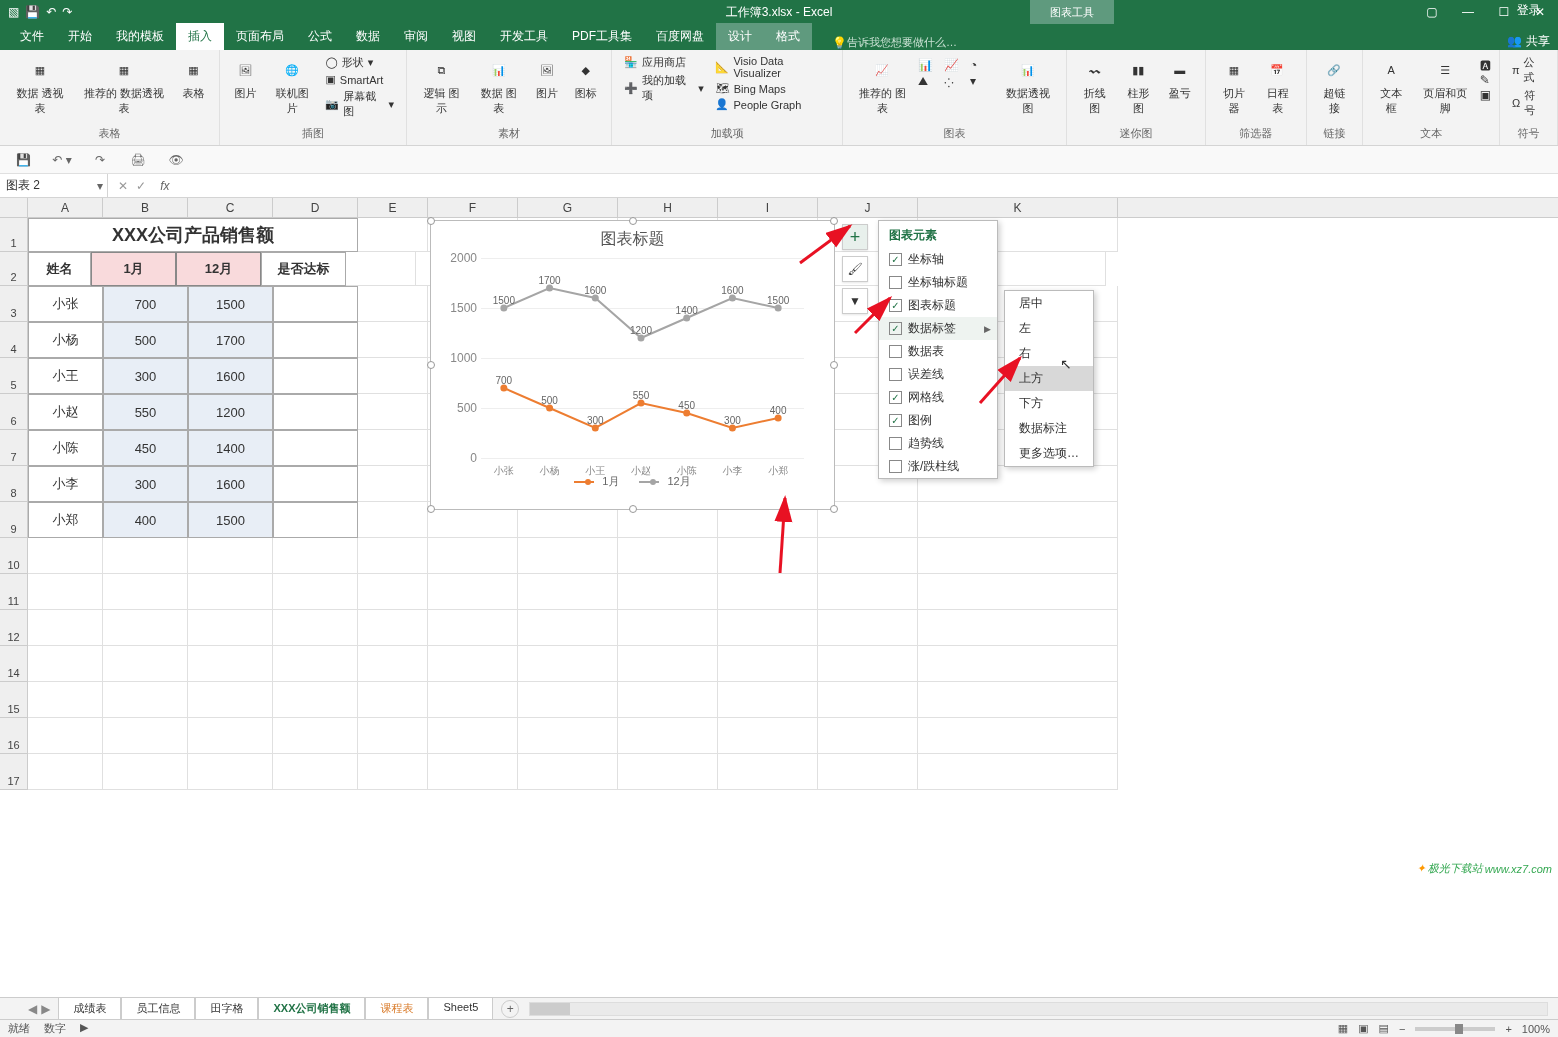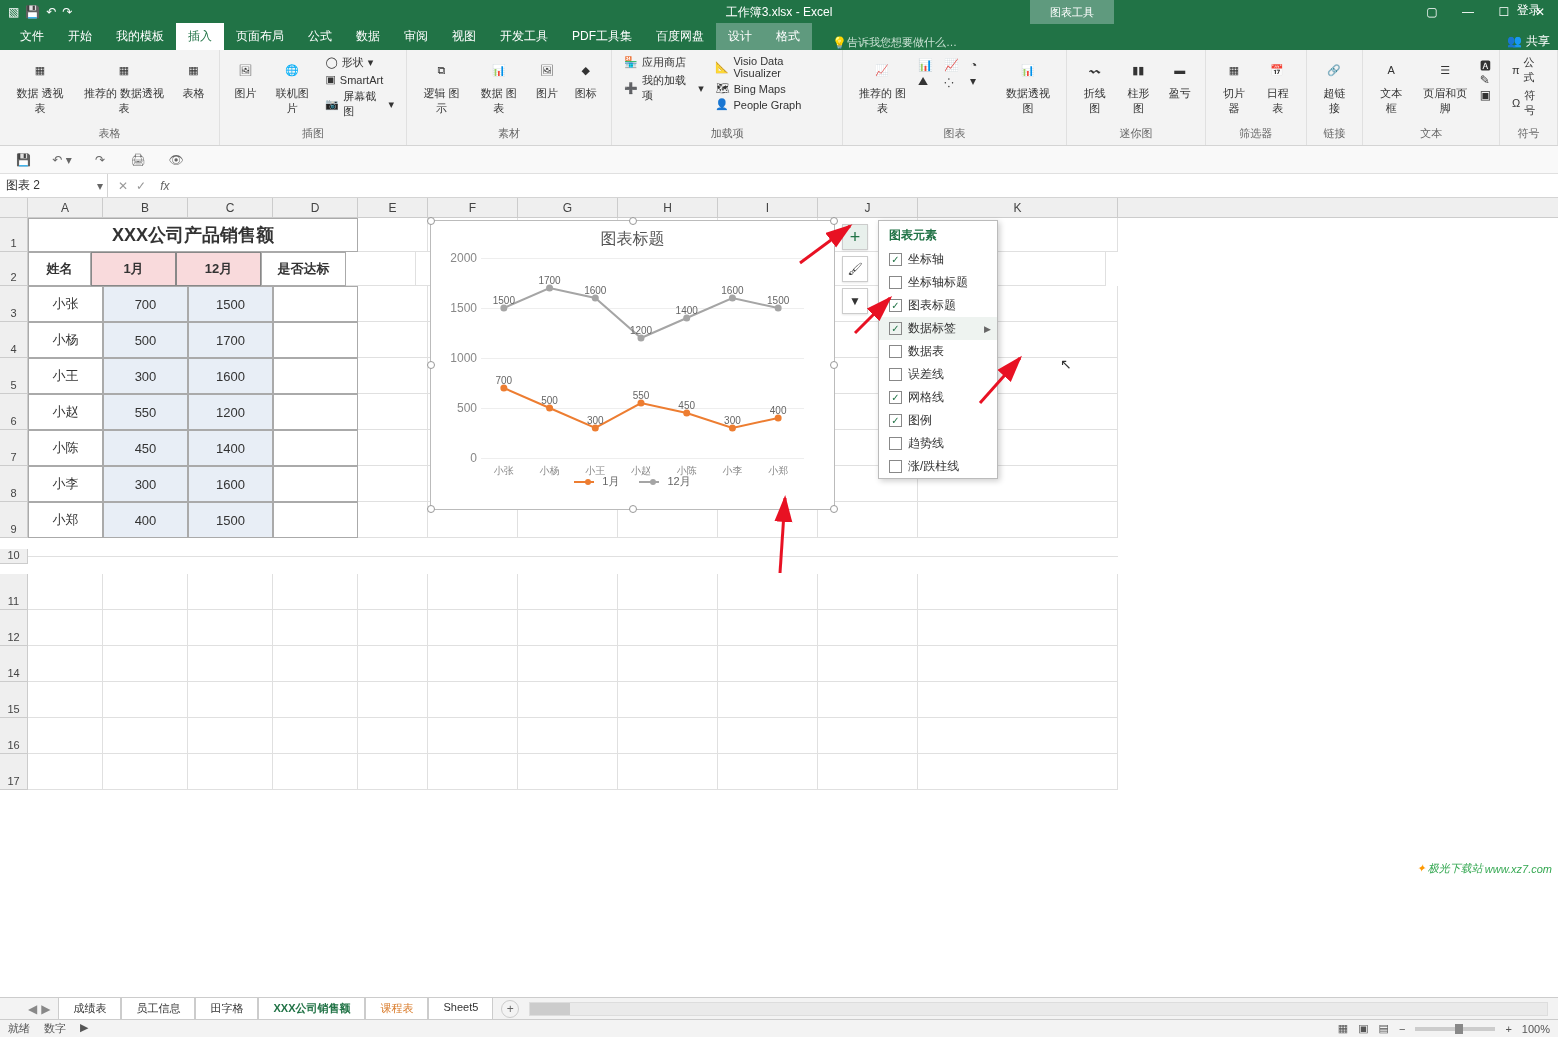--- a/index.html
+++ b/index.html
@@ -474,21 +474,21 @@
         <div class="cell t-data sel" style="width: 85px;">1500</div>
         <div class="cell t-data" style="width: 85px;"></div>
         <div class="cell " style="width: 70px;"></div>
         <div class="cell " style="width: 90px;"></div>
         <div class="cell " style="width: 100px;"></div>
         <div class="cell " style="width: 100px;"></div>
         <div class="cell " style="width: 100px;"></div>
         <div class="cell " style="width: 100px;"></div>
         <div class="cell " style="width: 200px;"></div>
       </div>
-      <div class="row" style="height: 36px; align-items: center;">
+      <div class="row" style="height: 36px;">
         <div class="row-header">10</div>
         <div class="cell " style="width: 75px;"></div>
         <div class="cell " style="width: 85px;"></div>
         <div class="cell " style="width: 85px;"></div>
         <div class="cell " style="width: 85px;"></div>
         <div class="cell " style="width: 70px;"></div>
         <div class="cell " style="width: 90px;"></div>
         <div class="cell " style="width: 100px;"></div>
         <div class="cell " style="width: 100px;"></div>
         <div class="cell " style="width: 100px;"></div>
@@ -708,20 +708,29 @@
       <div class="popup-item">
         <span class="chk"></span>
         <span>趋势线</span>
       </div>
       <div class="popup-item">
         <span class="chk"></span>
         <span>涨/跌柱线</span>
       </div>
     </div>
 
+  <div class="submenu" id="data-label-submenu" style="left:1004px;top:92px">
+      <div class="submenu-item">居中</div>
+      <div class="submenu-item">左</div>
+      <div class="submenu-item">右</div>
+      <div class="submenu-item highlight">上方</div>
+      <div class="submenu-item">下方</div>
+      <div class="submenu-item">数据标注</div>
+      <div class="submenu-item">更多选项…</div>
+    </div>
 
   <svg class="red-arrow" style="left:790px;top:20px" width="70" height="50">
       <defs>
         <marker id="ah1" markerWidth="10" markerHeight="10" refX="8" refY="3" orient="auto">
           <path d="M0,0 L0,6 L9,3 z" fill="#e81123"></path>
         </marker>
       </defs>
       <line x1="10" y1="45" x2="60" y2="8" stroke="#e81123" stroke-width="3" marker-end="url(#ah1)"></line>
     </svg>
   <svg class="red-arrow" style="left:850px;top:90px" width="50" height="50">

